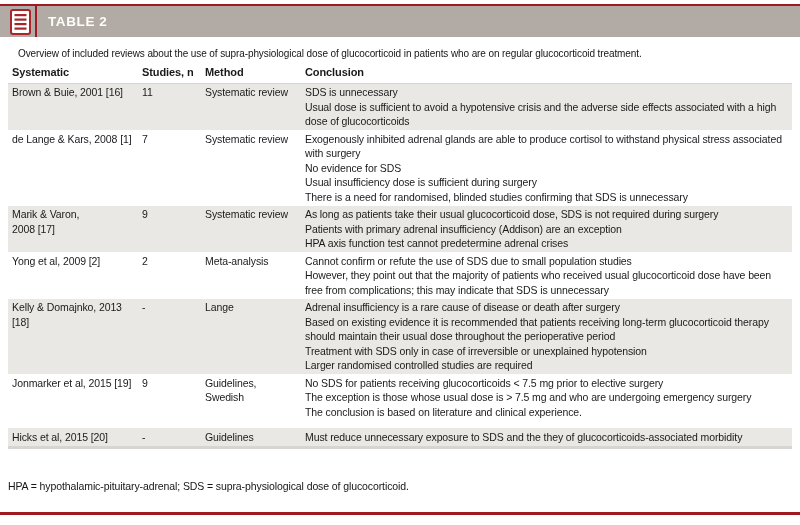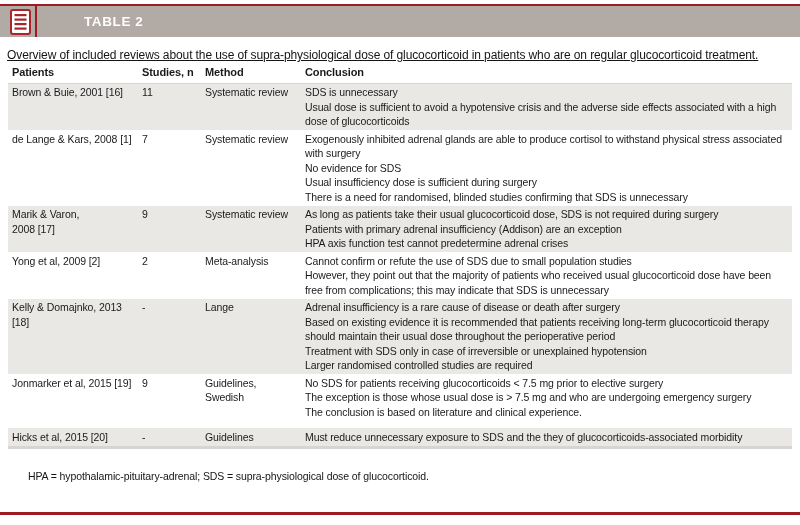--- a/index.html
+++ b/index.html
@@ -30,28 +30,26 @@
     width: 2px; height: 33px;
     background: #9e1b23;
   }
   .title-text {
     position: absolute; top: 6px; left: 48px;
     height: 42px; line-height: 31px;
     color: #fdfdfb;
     font-weight: bold;
     font-size: 13.5px;
     letter-spacing: 0.6px;
-    margin-left: 36px;
   }
   .caption {
-    position: absolute; top: 48px; left: 7px; right: 8px;
-    font-size: 12px;
+    position: absolute; top: 48px; left: 18px; right: 8px;
+    font-size: 10px;
     letter-spacing: -0.1px;
     color: #151515;
-    text-decoration: underline;
   }
   .table-wrap {
     position: absolute; top: 63px; left: 8px;
     width: 784px;
   }
   table {
     border-collapse: collapse;
     table-layout: fixed;
     width: 100%;
     font-size: 10.5px;
@@ -72,25 +70,24 @@
     white-space: nowrap;
   }
   td {
     vertical-align: top;
     padding: 1.5px 4px;
   }
   td.pre { white-space: pre-line; }
   tr.shaded td { background: #eae8e5; }
   tr.spacer td { padding-bottom: 9px; }
   .footnote {
-    position: absolute; top: 470px; left: 8px; right: 8px;
+    position: absolute; top: 480px; left: 8px; right: 8px;
     font-size: 10.5px;
     letter-spacing: -0.1px;
     color: #151515;
-    margin-left: 20px;
   }
   .bottom-red-line {
     position: absolute; top: 512px; left: 0;
     width: 800px; height: 3px;
     background: #9e1b23;
   }
 </style>
 </head>
 <body>
 
@@ -117,21 +114,21 @@
 <div class="table-wrap">
   <table>
     <colgroup>
       <col class="c-ref">
         <col class="c-stud">
         <col class="c-method">
         <col>
     </colgroup>
     <thead>
       <tr>
-        <th>Patients</th>
+        <th>Systematic</th>
         <th>Studies, n</th>
         <th>Method</th>
         <th>Conclusion</th>
       </tr>
     </thead>
     <tbody>
         <tr class="shaded">
     <td class="pre">Brown &amp; Buie, 2001 [16]</td>
     <td>11</td>
     <td>Systematic review</td>

